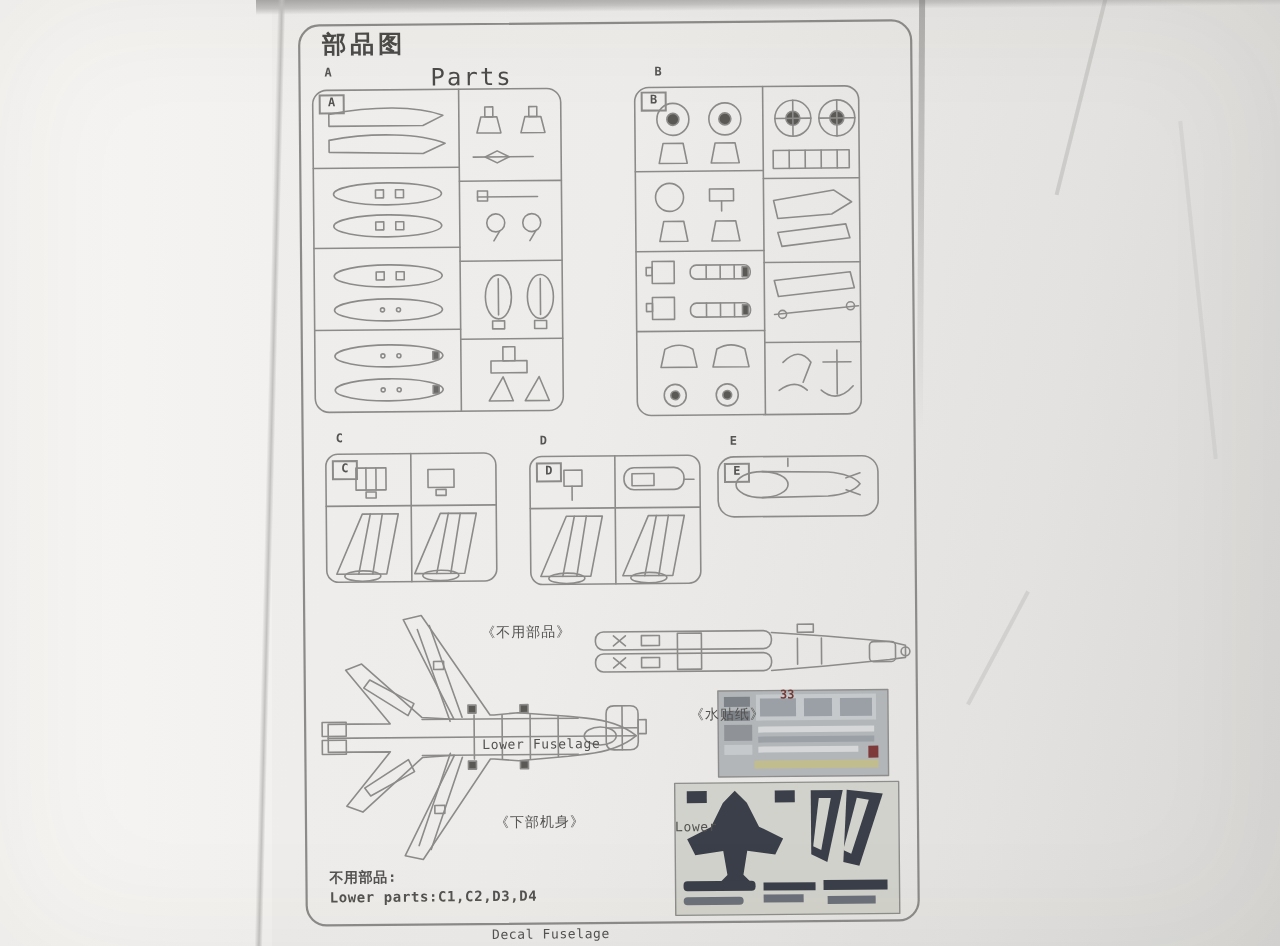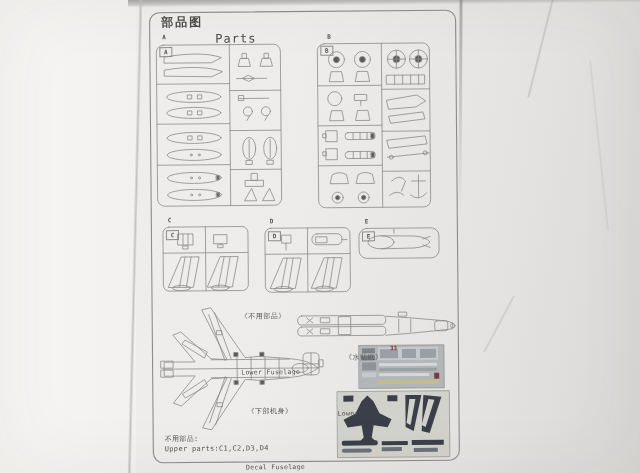--- a/index.html
+++ b/index.html
@@ -33,21 +33,21 @@
   #lineart{position:absolute;left:0;top:0;}
   .lbl{position:absolute;color:#4c4b49;white-space:nowrap;line-height:1;}
   .title-cn{left:163px;top:15px;font-size:12px;font-weight:bold;letter-spacing:2px;}
   .title-en{left:217px;top:32px;font-size:12px;letter-spacing:1px;}
   .sprue-letter{font-size:6px;font-weight:bold;color:#555452;}
   .sprue-box-label{position:absolute;width:11px;height:8px;border:1px solid #8c8b89;
     font-size:6px;font-weight:bold;color:#555452;display:flex;align-items:center;justify-content:center;
     background:transparent;line-height:1;}
   .callout-cn{font-size:7px;color:#545351;letter-spacing:.5px;}
   .callout-en{font-size:6.5px;color:#545351;letter-spacing:.3px;margin-top:46px;}
-  .footer-line{font-size:7px;color:#545351;letter-spacing:.3px;}
+  .footer-line{font-size:7px;color:#545351;letter-spacing:.3px;font-weight:bold;}
   .decal-number{position:absolute;left:389px;top:345px;font-size:6px;font-weight:bold;color:#753a36;}
 </style>
 </head>
 <body>
 
 <div id="photo">
 
   <div class="left-sheet"></div>
   <div class="top-strip"></div>
   <div class="page-edge"></div>
@@ -350,19 +350,19 @@
     <div class="lbl callout-cn" style="left:240px;top:313px">《不用部品》</div>
     <div class="lbl callout-en" style="left:240px;top:323px">Lower Fuselage</div>
 
     <div class="lbl callout-cn" style="left:344px;top:355px">《水贴纸》</div>
     <div class="lbl callout-en" style="left:336px;top:365px">Lower</div>
 
     <div class="lbl callout-cn" style="left:246px;top:408px">《下部机身》</div>
     <div class="lbl callout-en" style="left:244px;top:418px">Decal Fuselage</div>
 
     <div class="lbl footer-line" style="left:163px;top:435px">不用部品:</div>
-    <div class="lbl footer-line" style="left:163px;top:445px">Upper parts:C1,C2,D3,D4</div>
+    <div class="lbl footer-line" style="left:163px;top:445px">Lower parts:C1,C2,D3,D4</div>
 
     <div class="decal-number">33</div>
   </div>
 
   <div class="vignette"></div>
 </div>
 
 </body></html>

